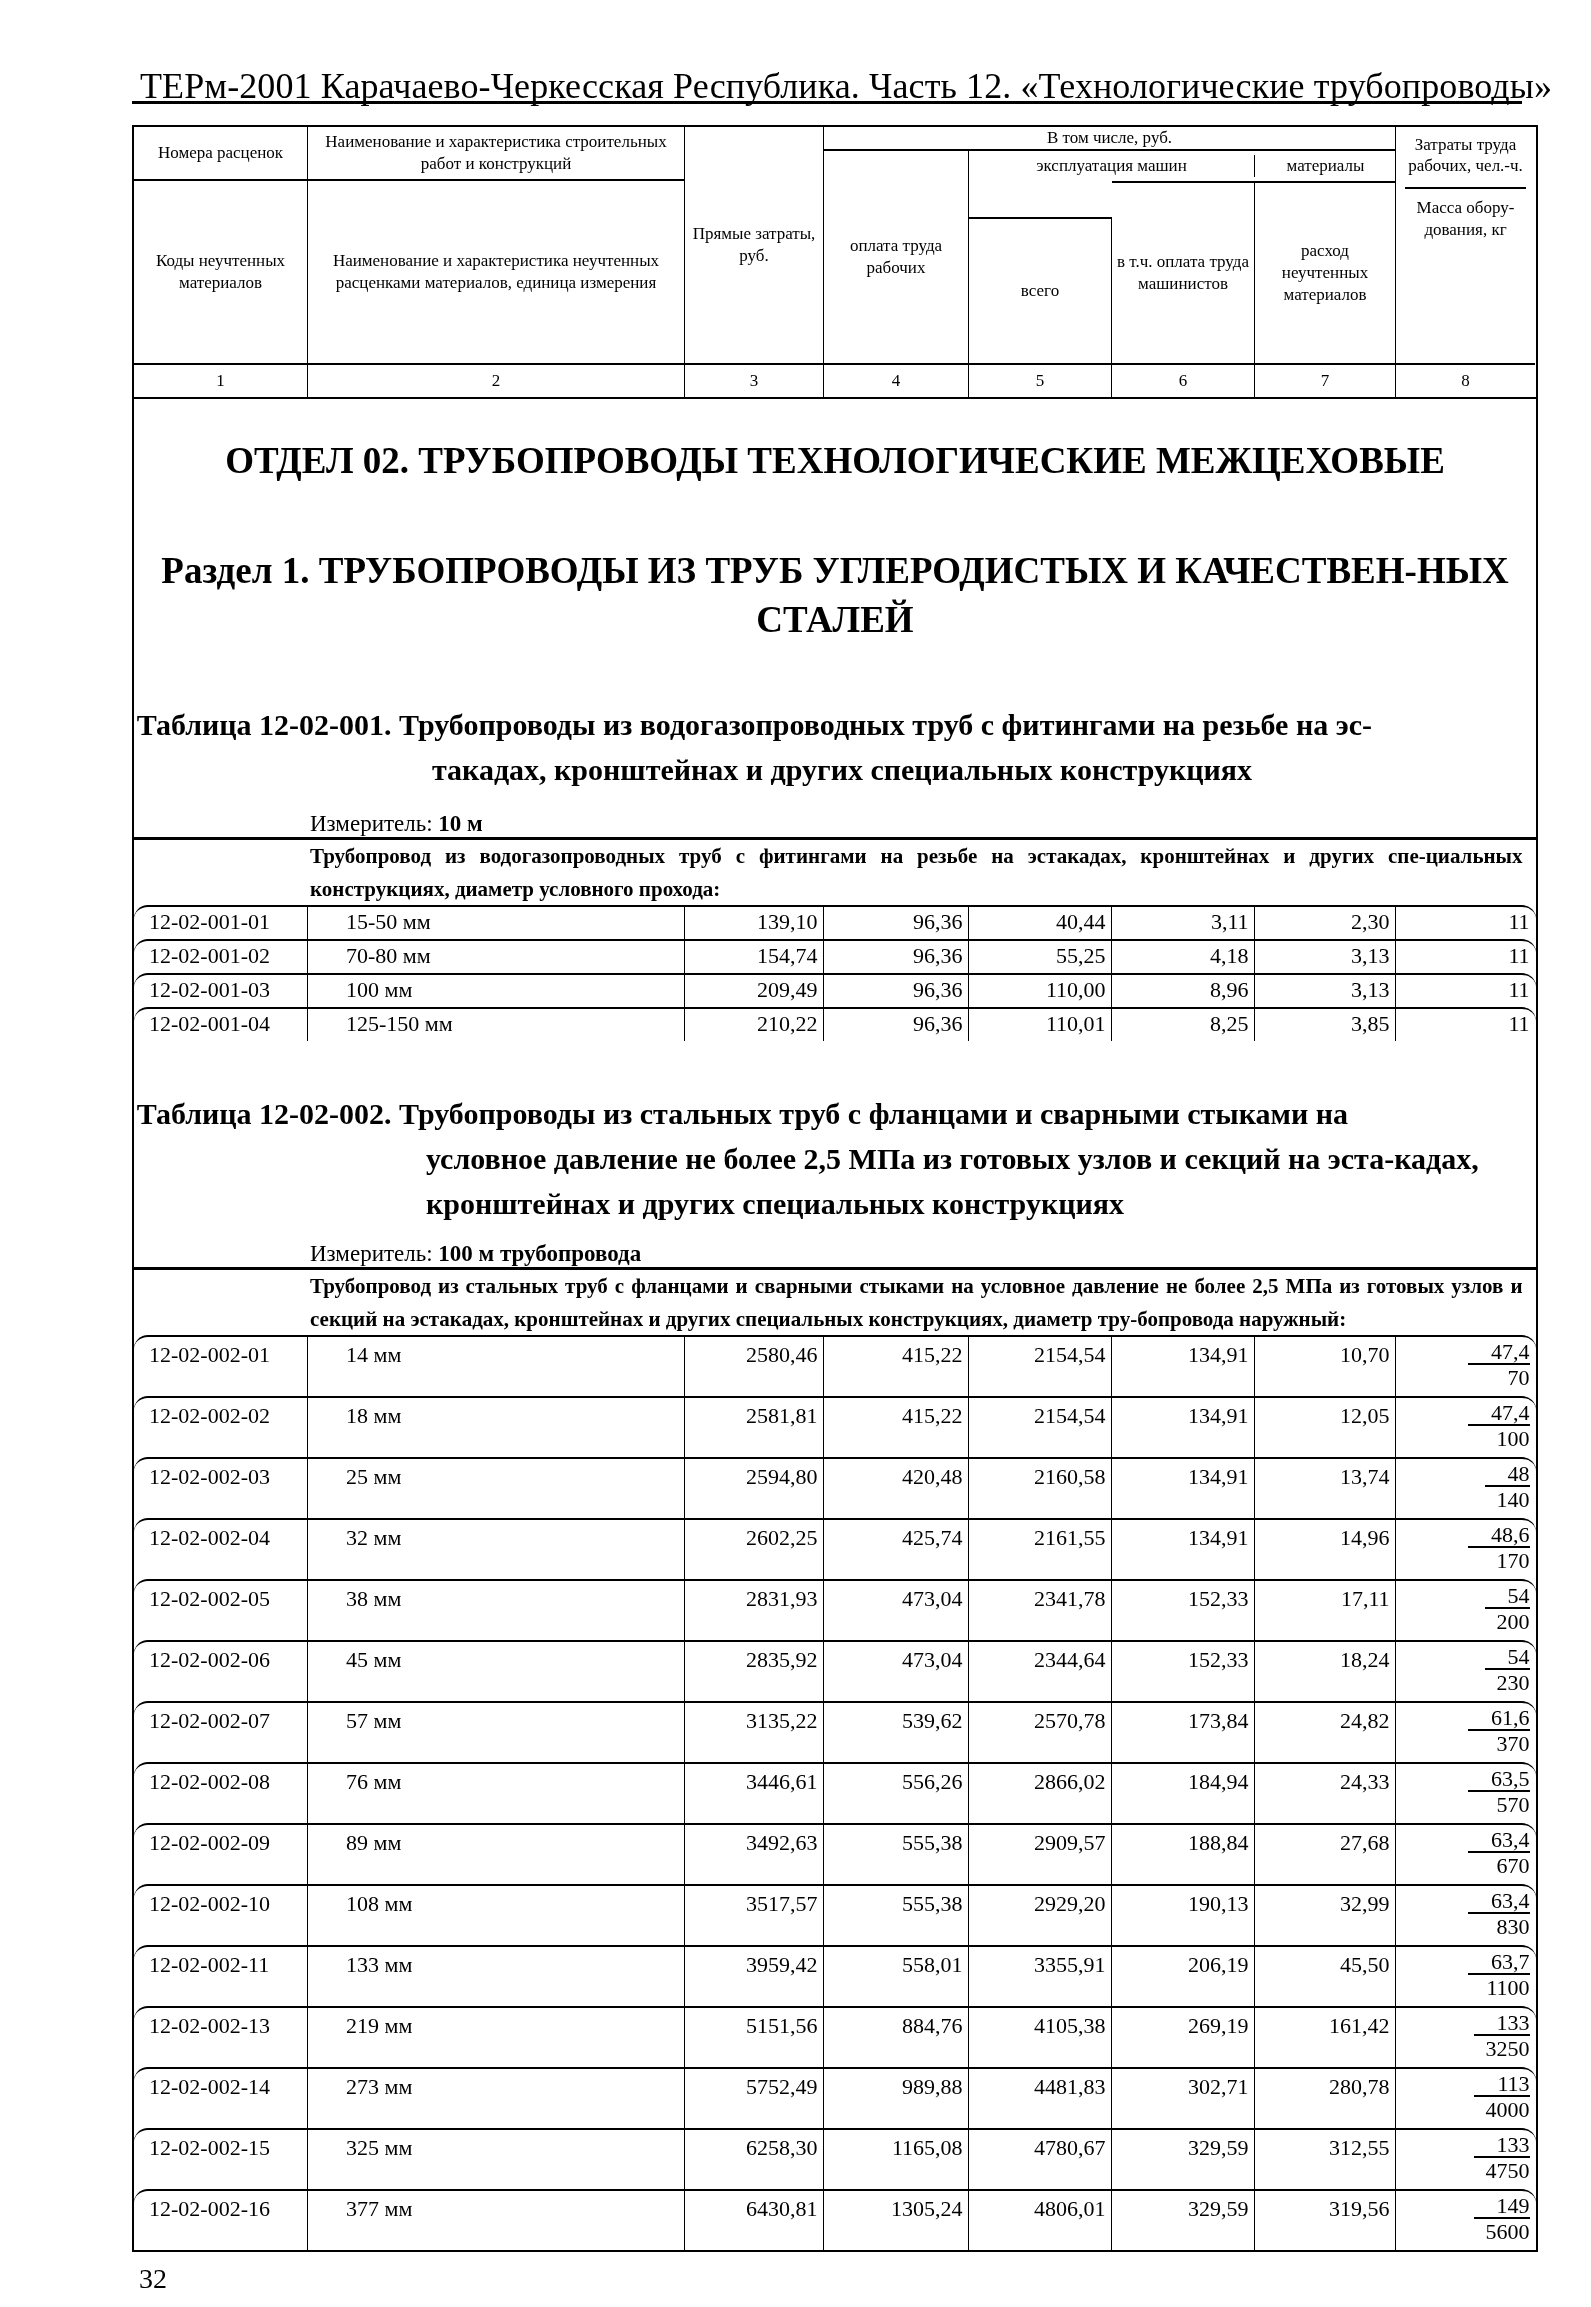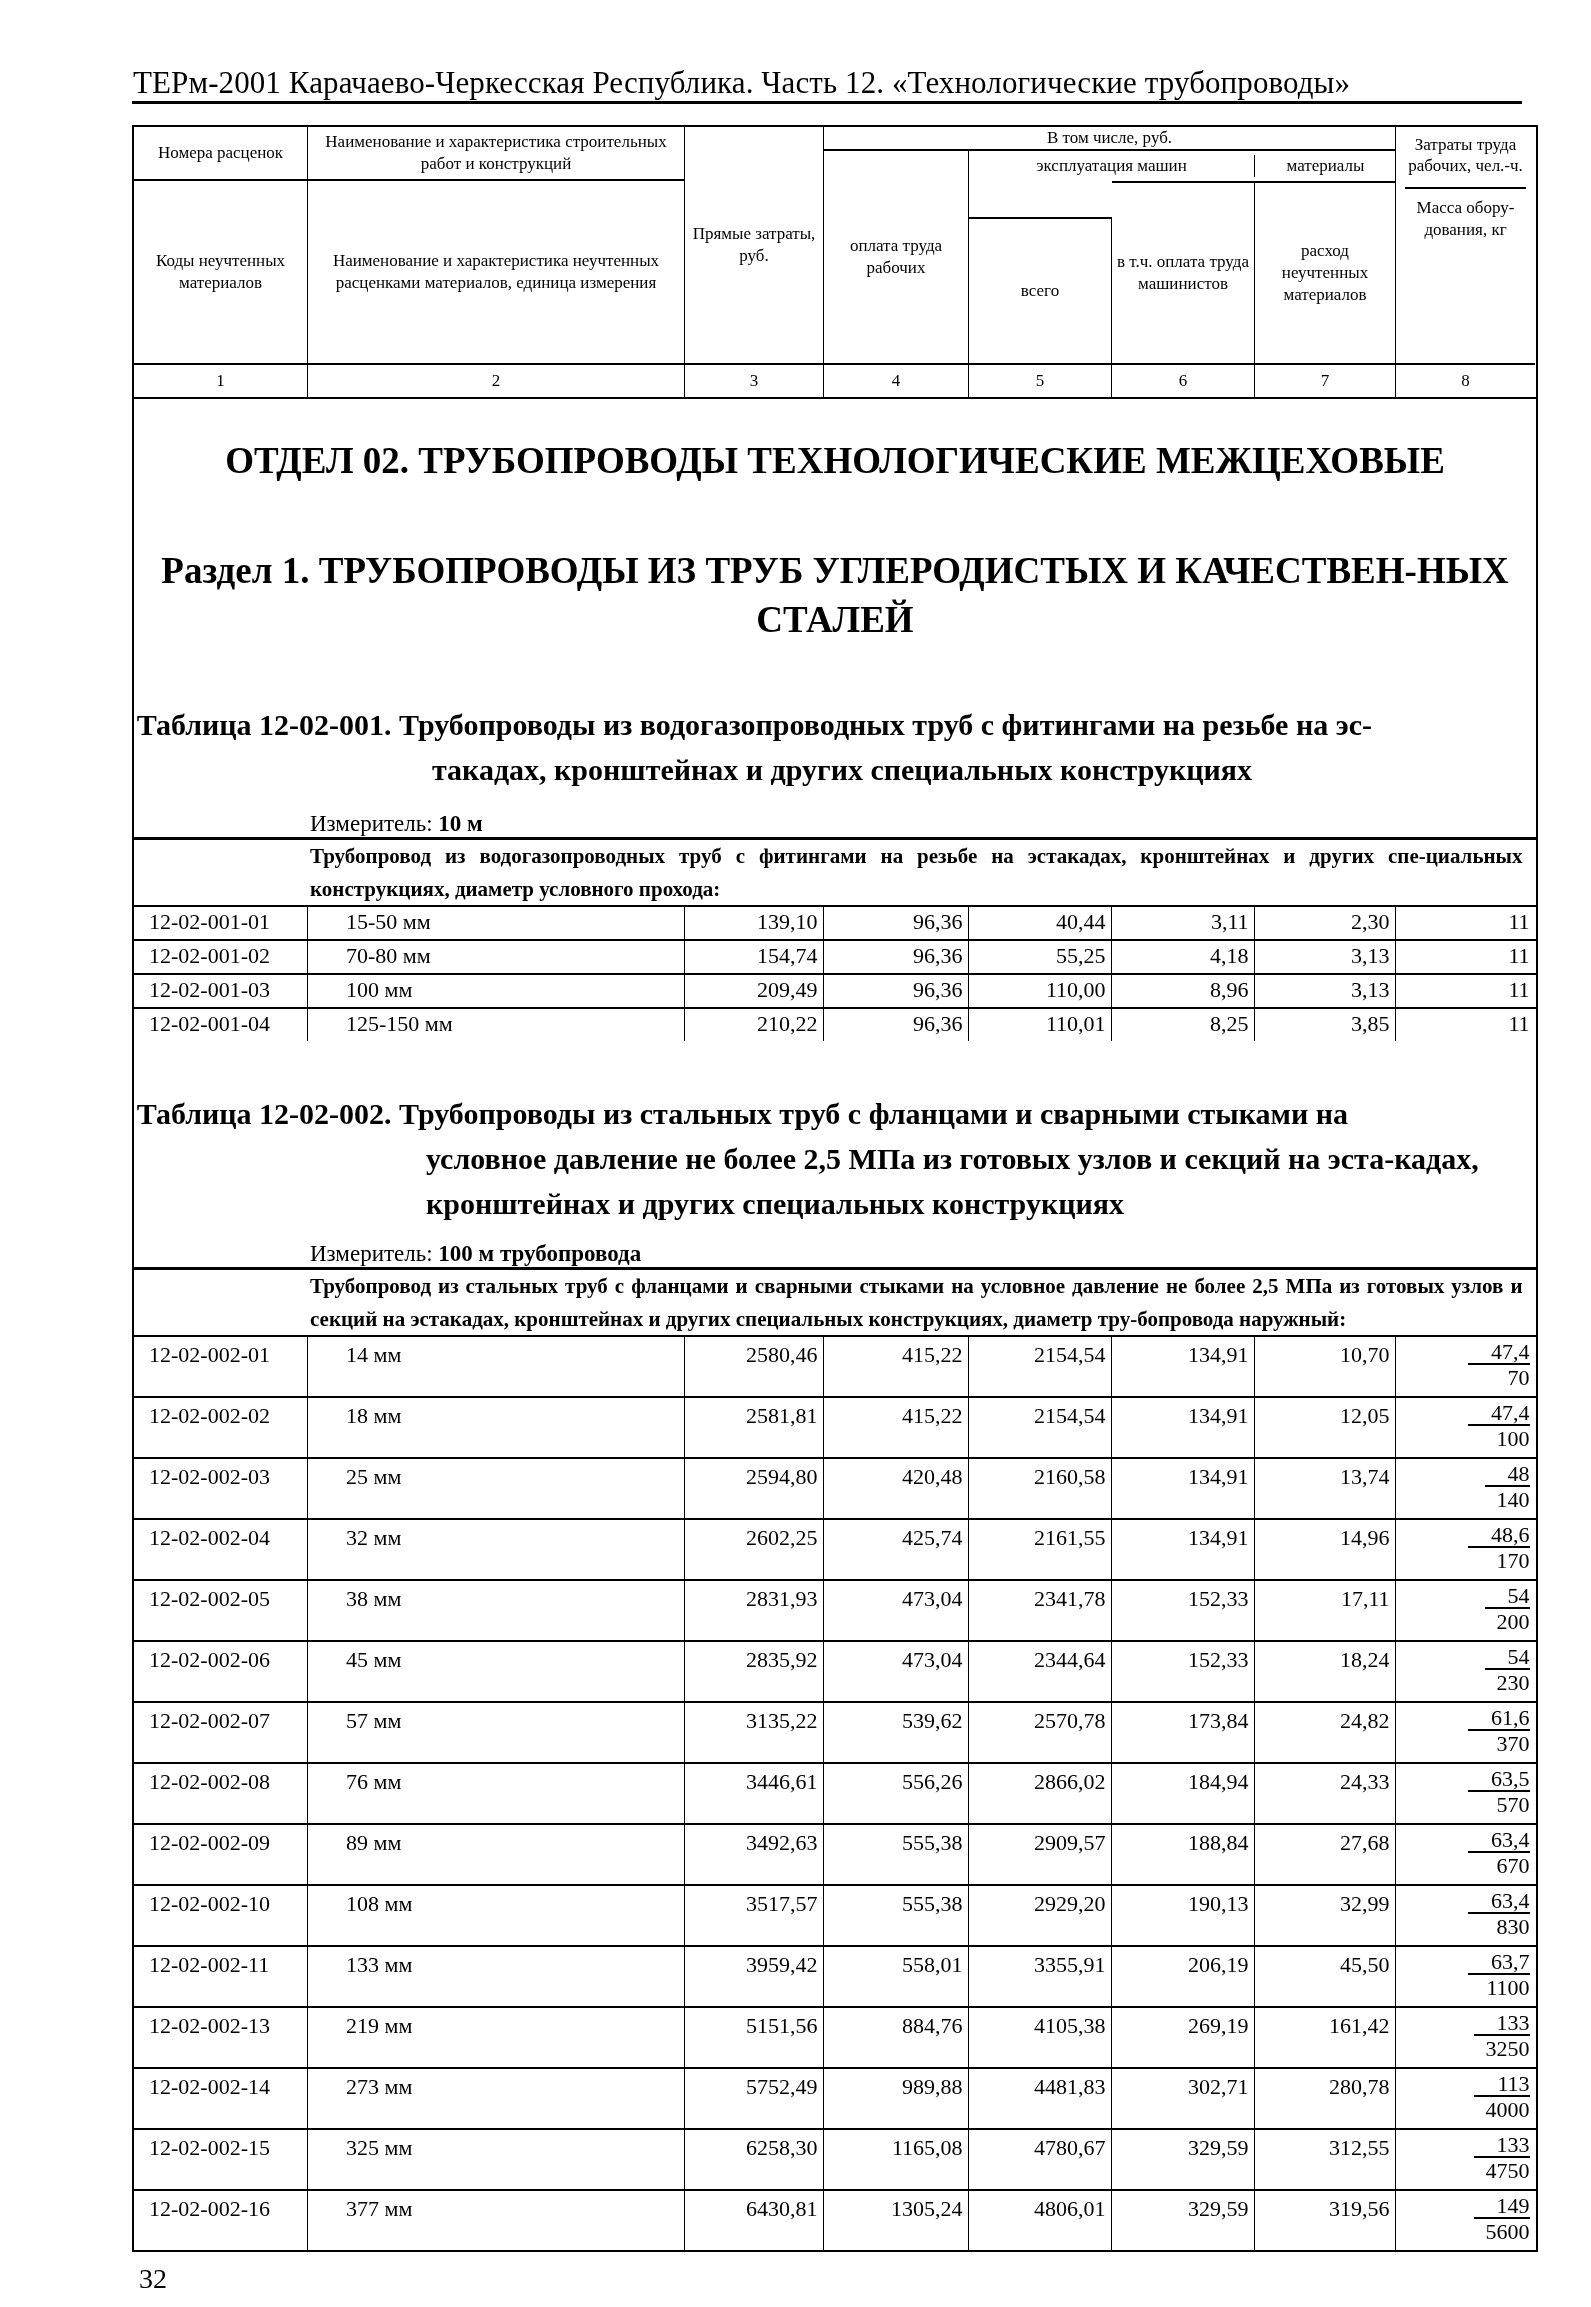--- a/index.html
+++ b/index.html
@@ -1,17 +1,17 @@
 <!DOCTYPE html>
 <html style="font-size:10.8px"><head>
 <meta charset="utf-8">
 <style>
   html, body { margin: 0; padding: 0; background: #fff; }
   body { width: 1591px; height: 2307px; position: relative; font-family: "Liberation Serif", serif; color: #000; overflow: hidden; }
-  .running-head { position: absolute; left: 133px; top: 65px; font-size: 31px; letter-spacing: 0.1px; white-space: nowrap; }
+  .running-head { position: absolute; left: 140px; top: 65px; font-size: 36px; letter-spacing: 0.1px; white-space: nowrap; }
   .head-rule { position: absolute; left: 132px; width: 1390px; top: 101px; height: 2.7px; background: #000; }
 
   .page-table { position: absolute; left: 132px; top: 125px; width: 1406px; border: 2px solid #000; box-sizing: border-box; }
 
   
   .hdr { display: grid; grid-template-columns: 174px 377px 139px 145px 143px 143px 141px 139px; grid-template-rows: 54px 182px 34px; border-bottom: 2px solid #000; font-size: 17px; text-align: center; line-height: 1.28; }
   .hdr > div { border-right: 1.3px solid #000; box-sizing: border-box; display: flex; align-items: center; justify-content: center; flex-direction: column; padding: 1.3px 2.7px; }
   .hdr .last { border-right: none; }
   .b-bot { border-bottom: 2px solid #000; }
   .b-top { border-top: 2px solid #000; }
@@ -37,21 +37,21 @@
   .tbl-title.t2 .cont { padding-left: 292px; }
 
   .meter { font-size: 23px; padding-left: 176px; line-height: 1.2; }
   .meter b { font-weight: bold; }
   .meter-1 { padding-top: 17.5px; }
   .meter-2 { padding-top: 13.5px; }
   .rule { height: 2.7px; background: #000; }
 
   .desc { font-weight: bold; font-size: 21px; line-height: 1.55; padding-left: 176px; padding-right: 13.5px; text-align: justify; }
 
-  .row { display: grid; grid-template-columns: 174px 377px 139px 145px 143px 143px 141px 139px; border-top: 2px solid #000; font-size: 22px; }
+  .row { display: grid; grid-template-columns: 174px 377px 139px 145px 143px 143px 141px 139px; border-top: 2px solid #000; font-size: 22px; border-radius: 14px; }
   .row > div { border-right: 1.3px solid #000; box-sizing: border-box; padding: 0 5.4px; line-height: 1.25; }
   .row > div:last-child { border-right: none; }
   .row .code { text-align: left; padding-left: 15px; }
   .row .name { padding-left: 38px; }
   .row .num { text-align: right; }
   .row.short { height: 32px; }
   .row.short > div { display: flex; align-items: flex-start; padding-top: 0.7px; }
   .row.short .num { justify-content: flex-end; }
   .row.tall { height: 59px; }
   .row.tall > div { padding-top: 4px; }

